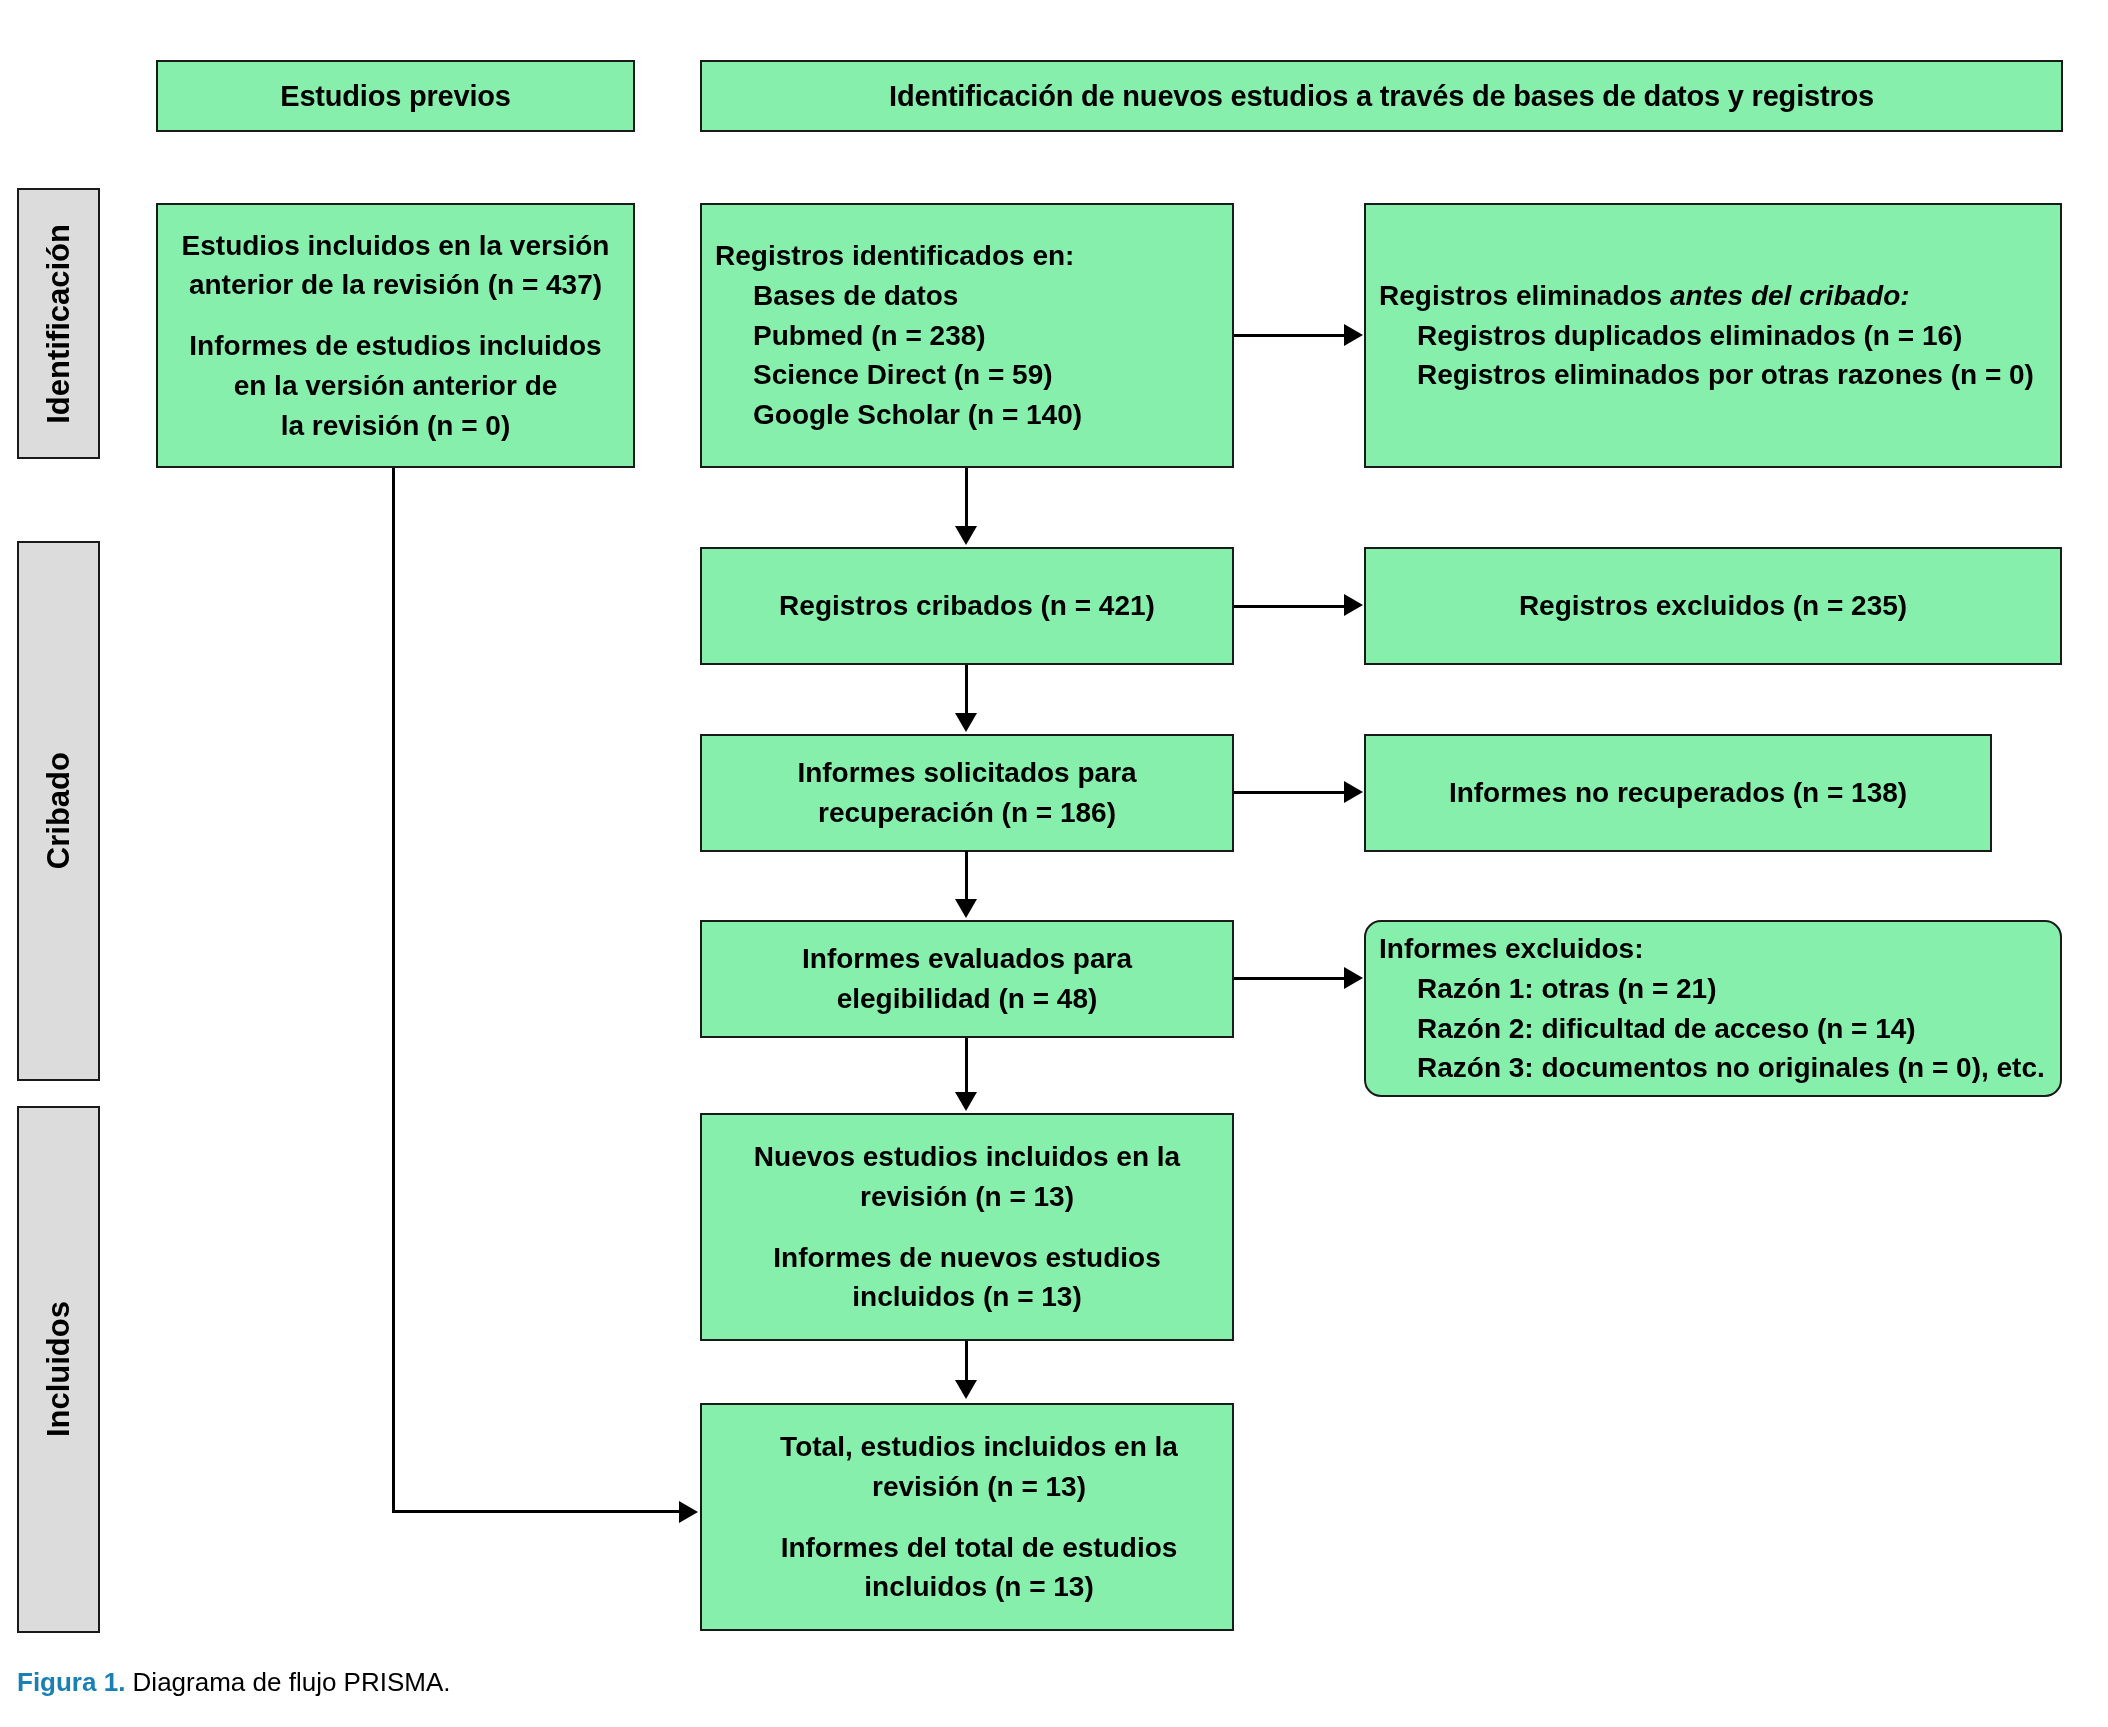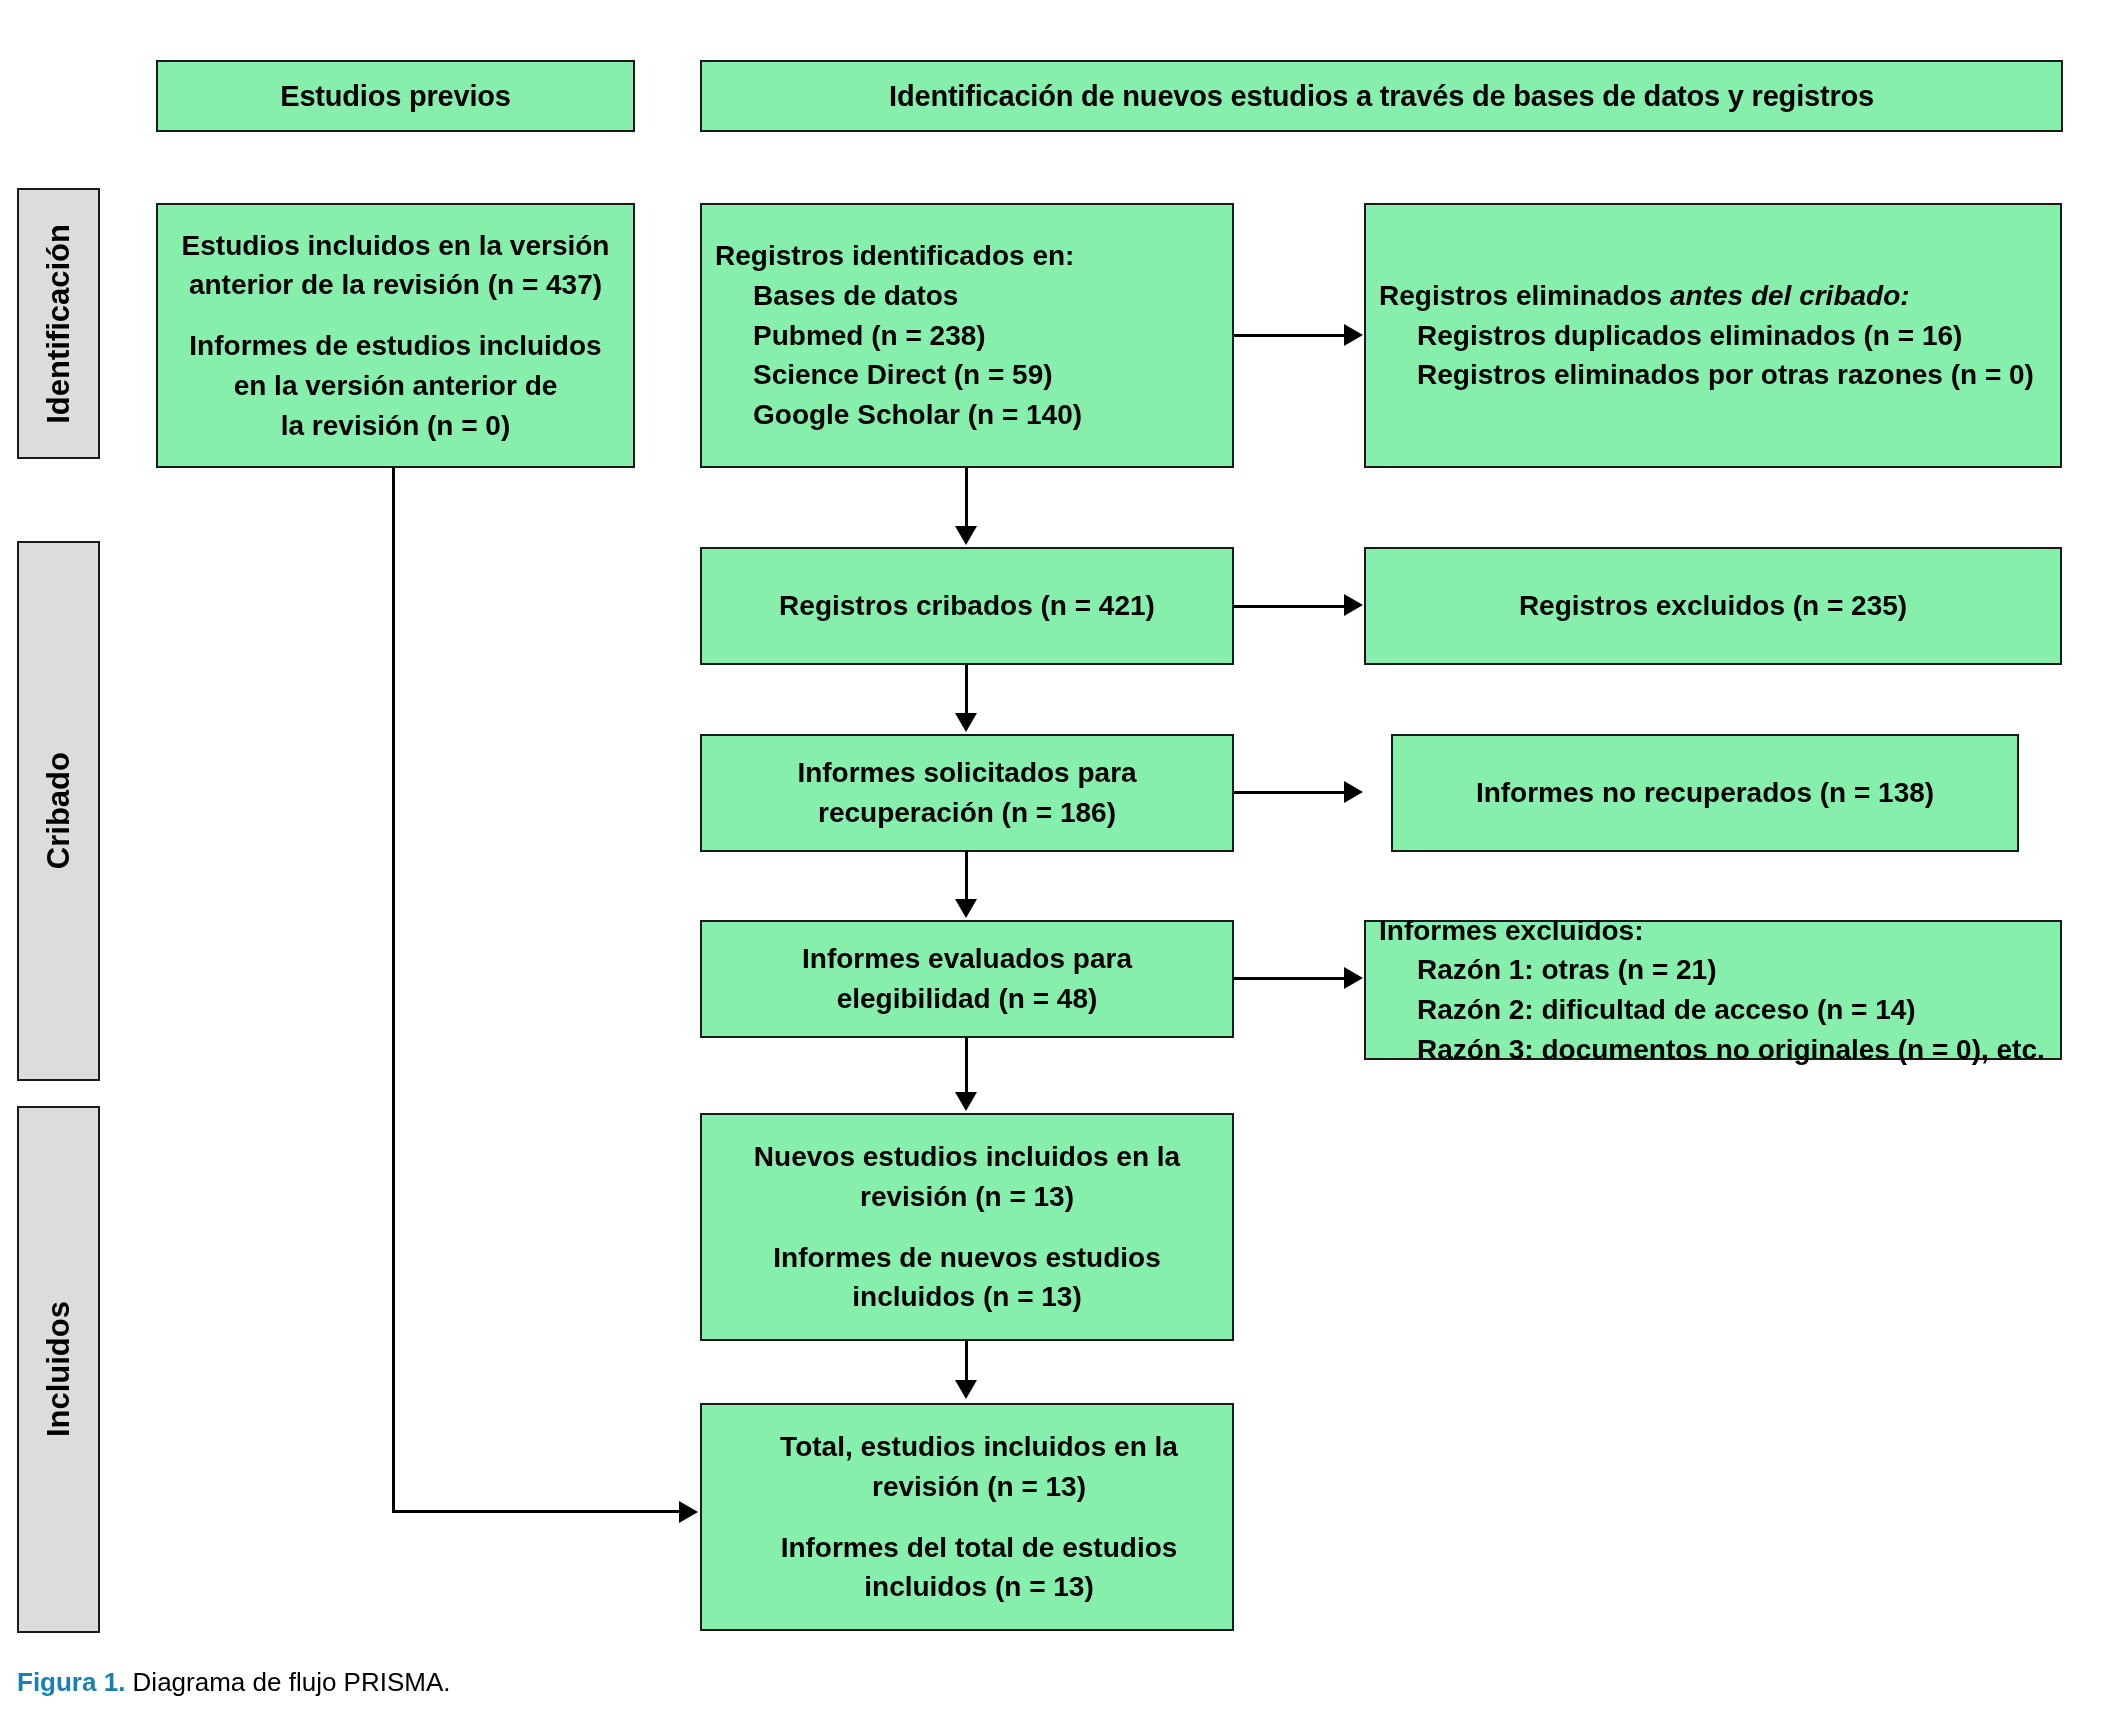--- a/index.html
+++ b/index.html
@@ -164,32 +164,32 @@
     <div class="box-inner body-text">Registros excluidos (n = 235)</div>
   </div>
 
   <div class="box" style="left:700px; top:734px; width:534px; height:118px;">
     <div class="box-inner body-text">
       <span>Informes solicitados para</span><br>
       <span>recuperación (n = 186)</span>
     </div>
   </div>
 
-  <div class="box" style="left:1364px; top:734px; width:628px; height:118px;margin-left:27px;">
+  <div class="box" style="left:1364px; top:734px; width:628px; height:118px;">
     <div class="box-inner body-text">Informes no recuperados (n = 138)</div>
   </div>
 
   <div class="box" style="left:700px; top:920px; width:534px; height:118px;">
     <div class="box-inner body-text">
       <span>Informes evaluados para</span><br>
       <span>elegibilidad (n = 48)</span>
     </div>
   </div>
 
-  <div class="box" style="left:1364px; top:920px; width:698px; height:140px;">
+  <div class="box" style="left:1364px; top:920px; width:698px; height:177px;border-radius:17px;">
     <div class="box-inner body-text align-left">
       <div>Informes excluidos:</div>
       <div class="indent1 nowrap">Razón 1: otras (n = 21)</div>
       <div class="indent1 nowrap">Razón 2: dificultad de acceso (n = 14)</div>
       <div class="indent1 nowrap">Razón 3: documentos no originales (n = 0), etc.</div>
     </div>
   </div>
 
   <div class="box" style="left:700px; top:1113px; width:534px; height:228px;">
     <div class="box-inner body-text">

